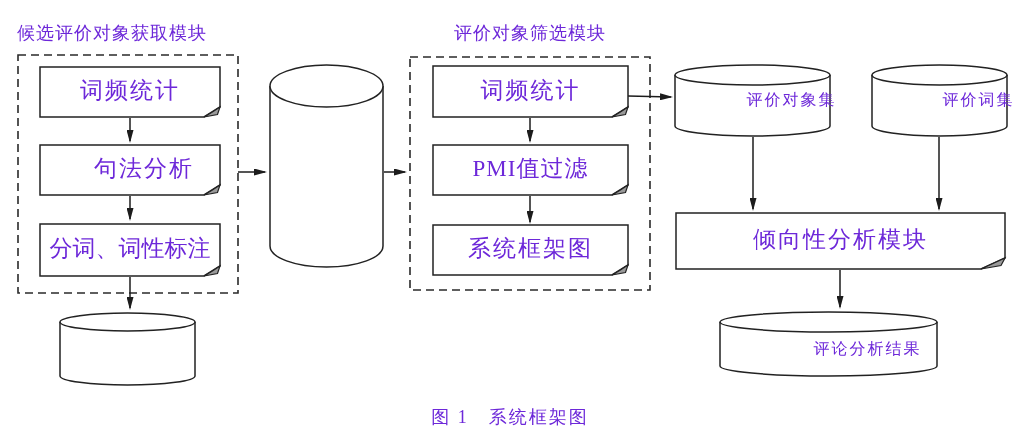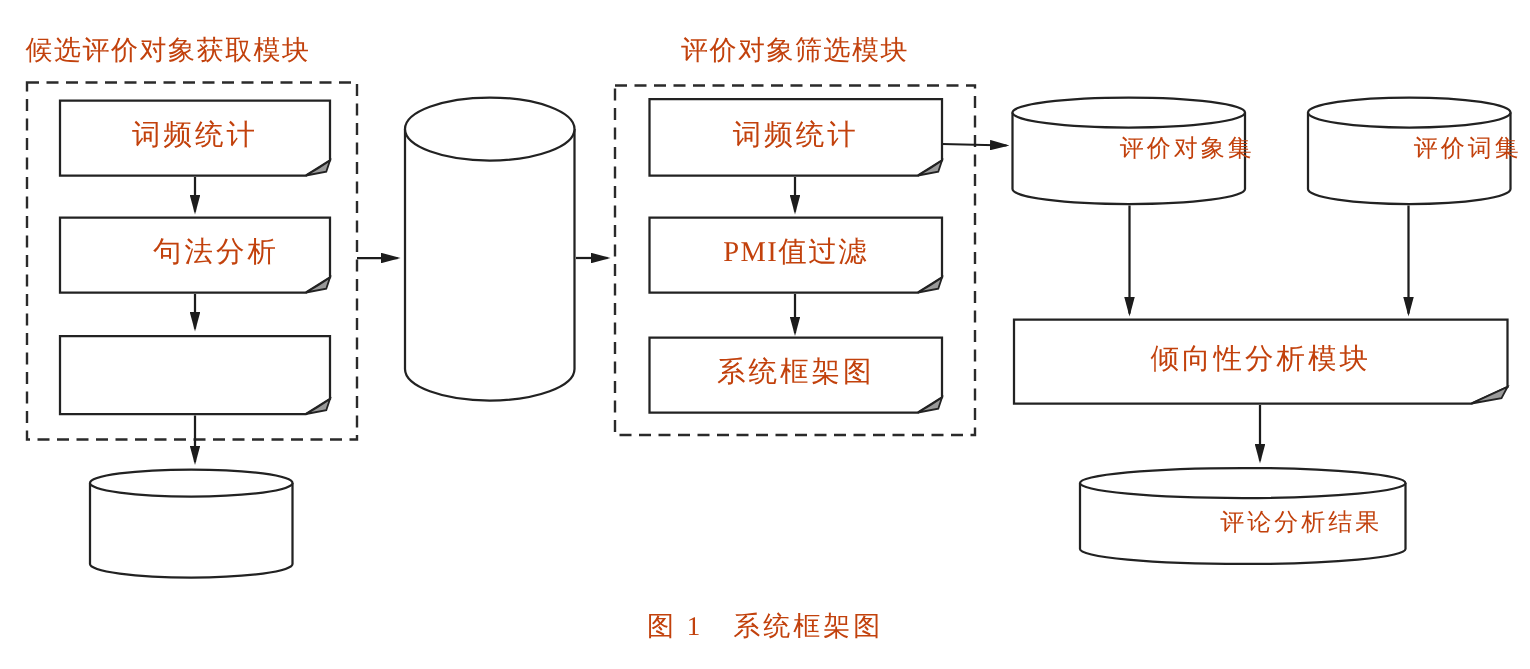--- a/index.html
+++ b/index.html
@@ -3,25 +3,25 @@
 <meta charset="utf-8">
 <style>
   html,body{margin:0;padding:0;background:#ffffff;}
   .stage{
     position:relative;width:1020px;height:446px;background:#ffffff;
     font-family:"Liberation Serif","DejaVu Serif",serif;color:#1c1c1c;
     overflow:hidden;
   }
   .stage svg.canvas{position:absolute;left:0;top:0;}
   .lbl{
-    position:absolute;white-space:nowrap;color:#c2410c;
+    position:absolute;white-space:nowrap;color:#6d28d9;
     font-family:"Liberation Serif","DejaVu Serif",serif;
   }
   .group-title{font-size:18px;letter-spacing:1px;}
-  .box-lbl{font-size:19px;letter-spacing:2px;text-align:center;}
+  .box-lbl{font-size:23px;letter-spacing:2px;text-align:center;}
   .cyl-lbl{font-size:16px;letter-spacing:2px;text-align:center;padding-left:39px;}
   .two-line{line-height:28px;}
   .caption{font-size:18px;letter-spacing:2px;text-align:center;}
 </style>
 </head>
 <body>
 
 <div class="stage">
 
   <svg class="canvas" width="1020" height="446" viewBox="0 0 1020 446">
@@ -100,20 +100,21 @@
         <path d="M676,213 H1005 V258 L981,269 H676 Z"></path>
         <path d="M981,269 Q993,263.5 1005,258 L1001,265.5 Z" fill="#9a9a9a" stroke-width="1.2"></path>
       </g>
     </g>
   </svg>
 
   <div class="lbl group-title" style="left:17px;top:21px;">候选评价对象获取模块</div>
 
   <div class="lbl box-lbl" style="left:40px;top:67px;width:180px;line-height:48px;">词频统计</div>
   <div class="lbl box-lbl" style="left:40px;top:145px;width:208px;line-height:48px;">句法分析</div>
+  <div class="lbl box-lbl" style="left:40px;top:224px;width:180px;line-height:50px;letter-spacing:0;">分词、词性标注</div>
 
 
 
   <div class="lbl group-title" style="left:410px;top:21px;width:240px;text-align:center;">评价对象筛选模块</div>
 
   <div class="lbl box-lbl" style="left:433px;top:66px;width:195px;line-height:49px;">词频统计</div>
   <div class="lbl box-lbl" style="left:433px;top:145px;width:195px;line-height:48px;letter-spacing:1px;">PMI值过滤</div>
   <div class="lbl box-lbl" style="left:433px;top:225px;width:195px;line-height:48px;">系统框架图</div>
 
   <div class="lbl cyl-lbl" style="left:675px;top:64px;width:155px;line-height:72px;">评价对象集</div>

